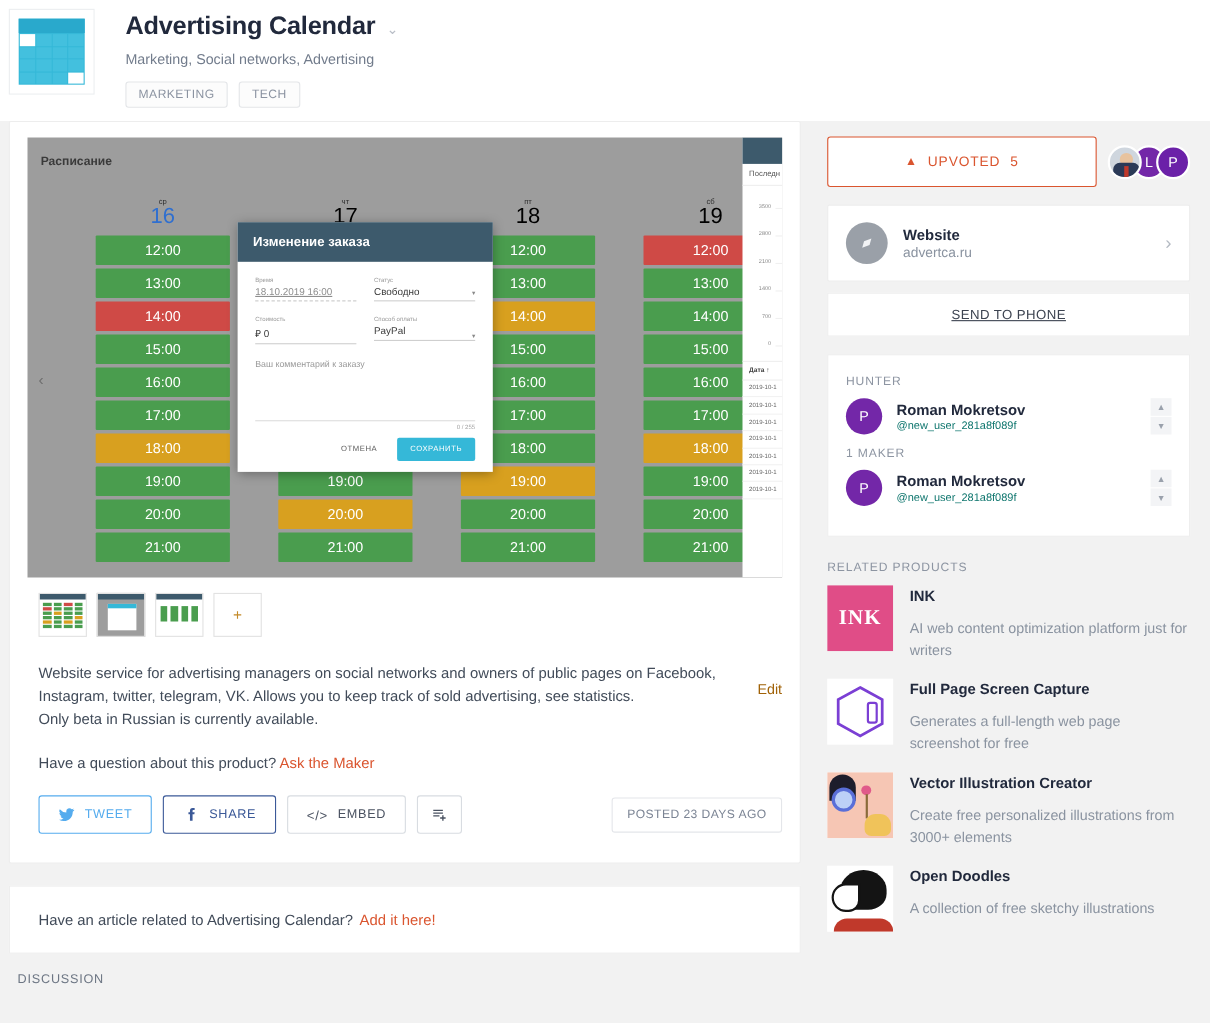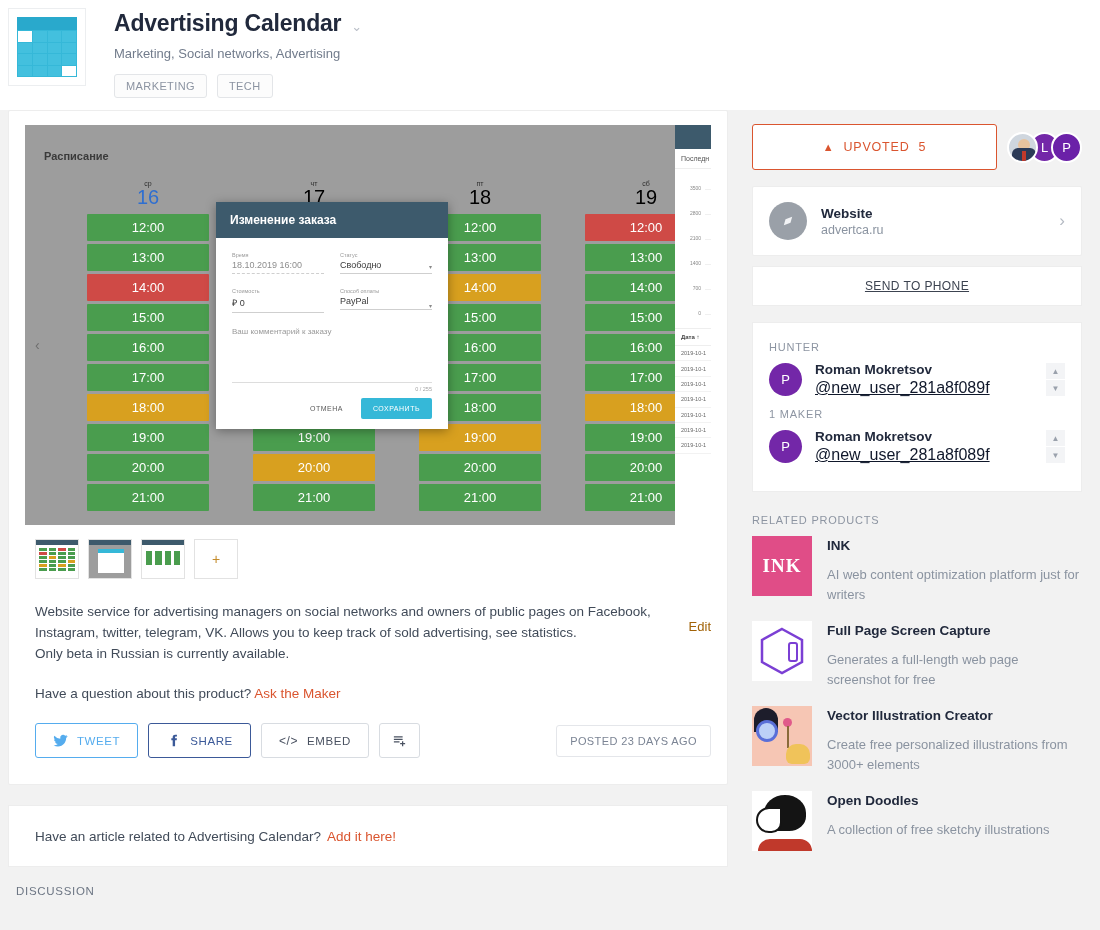--- a/index.html
+++ b/index.html
@@ -33,21 +33,21 @@
          border-radius:3px; padding:5px 11px; letter-spacing:0.4px; }
 
   
   .body { display:flex; gap:24px; padding:0 0 0 8px; }
   .col-main { width:720px; flex:0 0 720px; }
   .col-side { width:330px; flex:0 0 330px; }
 
   
   .card { background:#fff; border:1px solid #ededed; border-radius:2px; }
   .gallery { position:relative; height:400px; margin:14px 16px 0 16px; background:#9d9d9d; overflow:hidden; }
-  .shot-label { position:absolute; left:12px; top:25px; font-size:11px; color:#3a3a3a; font-weight:bold;margin-left:7px; }
+  .shot-label { position:absolute; left:12px; top:16px; font-size:11px; color:#3a3a3a; font-weight:bold; }
   .month-btn { position:absolute; left:306px; top:162px; background:#2c98ab; color:#fff;
       font-size:8px; letter-spacing:.5px; padding:7px 14px; border-radius:2px; }
   .daycol { position:absolute; width:122px; }
   .daycol .dow { font-size:7px; color:#2d2d2d; text-align:center; }
   .daycol .dnum { font-size:20px; text-align:center; line-height:1.05; }
   .daycol .dnum.today { color:#2f6fd0; }
   .slot { height:27px; margin-bottom:3px; color:#fff; font-size:13px;
      display:flex; align-items:center; justify-content:center; border-radius:1px; }
   .s-green { background:#4a9d4e; }
   .s-red { background:#cf4a46; }
@@ -66,21 +66,21 @@
 
   
   .dlg { position:absolute; left:191px; top:77px; width:232px; background:#fff;
      box-shadow:0 2px 10px rgba(0,0,0,.35); }
   .dlg-head { background:#3d5a6c; color:#fff; font-size:12px; font-weight:bold; padding:11px 14px; }
   .dlg-body { padding:14px 16px 10px 16px; }
   .fld-row { display:flex; gap:16px; margin-bottom:14px; }
   .fld { flex:1; position:relative; }
   .fld .lab { font-size:5.5px; color:#9a9a9a; margin-bottom:2px; }
   .fld .val { font-size:9px; color:#3a3a3a; padding-bottom:3px; border-bottom:1px solid #cfcfcf; }
-  .fld .val.dashed { border-bottom:1px dashed #cfcfcf; color:#8e8e8e; }
+  .fld .val.dashed { border-bottom:1px dashed #cfcfcf; color:#8e8e8e;text-decoration:underline; }
   .fld .arrow { position:absolute; right:0; bottom:4px; font-size:6px; color:#8a8a8a; }
   .dlg-note { font-size:8px; color:#9a9a9a; margin-top:12px; }
   .dlg-count { font-size:5.5px; color:#a5a5a5; text-align:right; border-top:1px solid #ddd;
      padding-top:3px; margin-top:46px; }
   .dlg-actions { display:flex; justify-content:flex-end; align-items:center; gap:10px; padding:6px 0 0 0; }
   .btn-cancel { font-size:7px; color:#5a5a5a; letter-spacing:.5px; padding:6px 8px; }
   .btn-save { font-size:7px; color:#fff; background:#35b8d8; letter-spacing:.5px; padding:7px 12px; border-radius:2px; }
 
   
   .thumbs { display:flex; gap:9px; padding:14px 16px 18px 26px; }
@@ -148,21 +148,21 @@
   .send-phone { background:#fff; border:1px solid #ededed; margin-top:10px; height:40px;
      display:flex; align-items:center; justify-content:center; font-size:12px; color:#3c4350; letter-spacing:.4px;text-decoration:underline; }
 
   .people-card { background:#fff; border:1px solid #ededed; margin-top:16px; padding:18px 16px 16px 16px; }
   .sec-lab { font-size:11px; color:#8d95a2; letter-spacing:.8px; }
   .person { display:flex; align-items:center; margin-top:9px; margin-bottom:11px; }
   .p-av { width:33px; height:33px; border-radius:50%; background:#7327a8; color:#fff;
      display:flex; align-items:center; justify-content:center; font-size:13px; flex:0 0 auto; }
   .p-txt { margin-left:13px; }
   .p-n { font-size:13.5px; font-weight:bold; color:#21293c; }
-  .p-h { font-size:16px; color:#0f172a; margin-top:2px;text-decoration:underline; }
+  .p-h { font-size:10px; color:#0f766e; margin-top:2px; }
   .stepper { margin-left:auto; width:19px; display:flex; flex-direction:column; gap:1px; }
   .stepper div { height:16px; background:#f3f4f6; display:flex; align-items:center; justify-content:center;
      font-size:8px; color:#9aa1ac; }
 
   .rel-head { font-size:11px; color:#8d95a2; letter-spacing:.8px; margin:22px 0 10px 0; }
   .rel-row { display:flex; margin-bottom:16px; }
   .rel-ic { width:60px; height:60px; flex:0 0 auto; overflow:hidden; position:relative; background:#fff; }
   .rel-txt { margin-left:15px; padding-top:2px; }
   .rel-t { font-size:13.5px; font-weight:bold; color:#21293c; }
   .rel-d { font-size:13px; color:#8a93a0; line-height:20px; margin-top:12px; }

